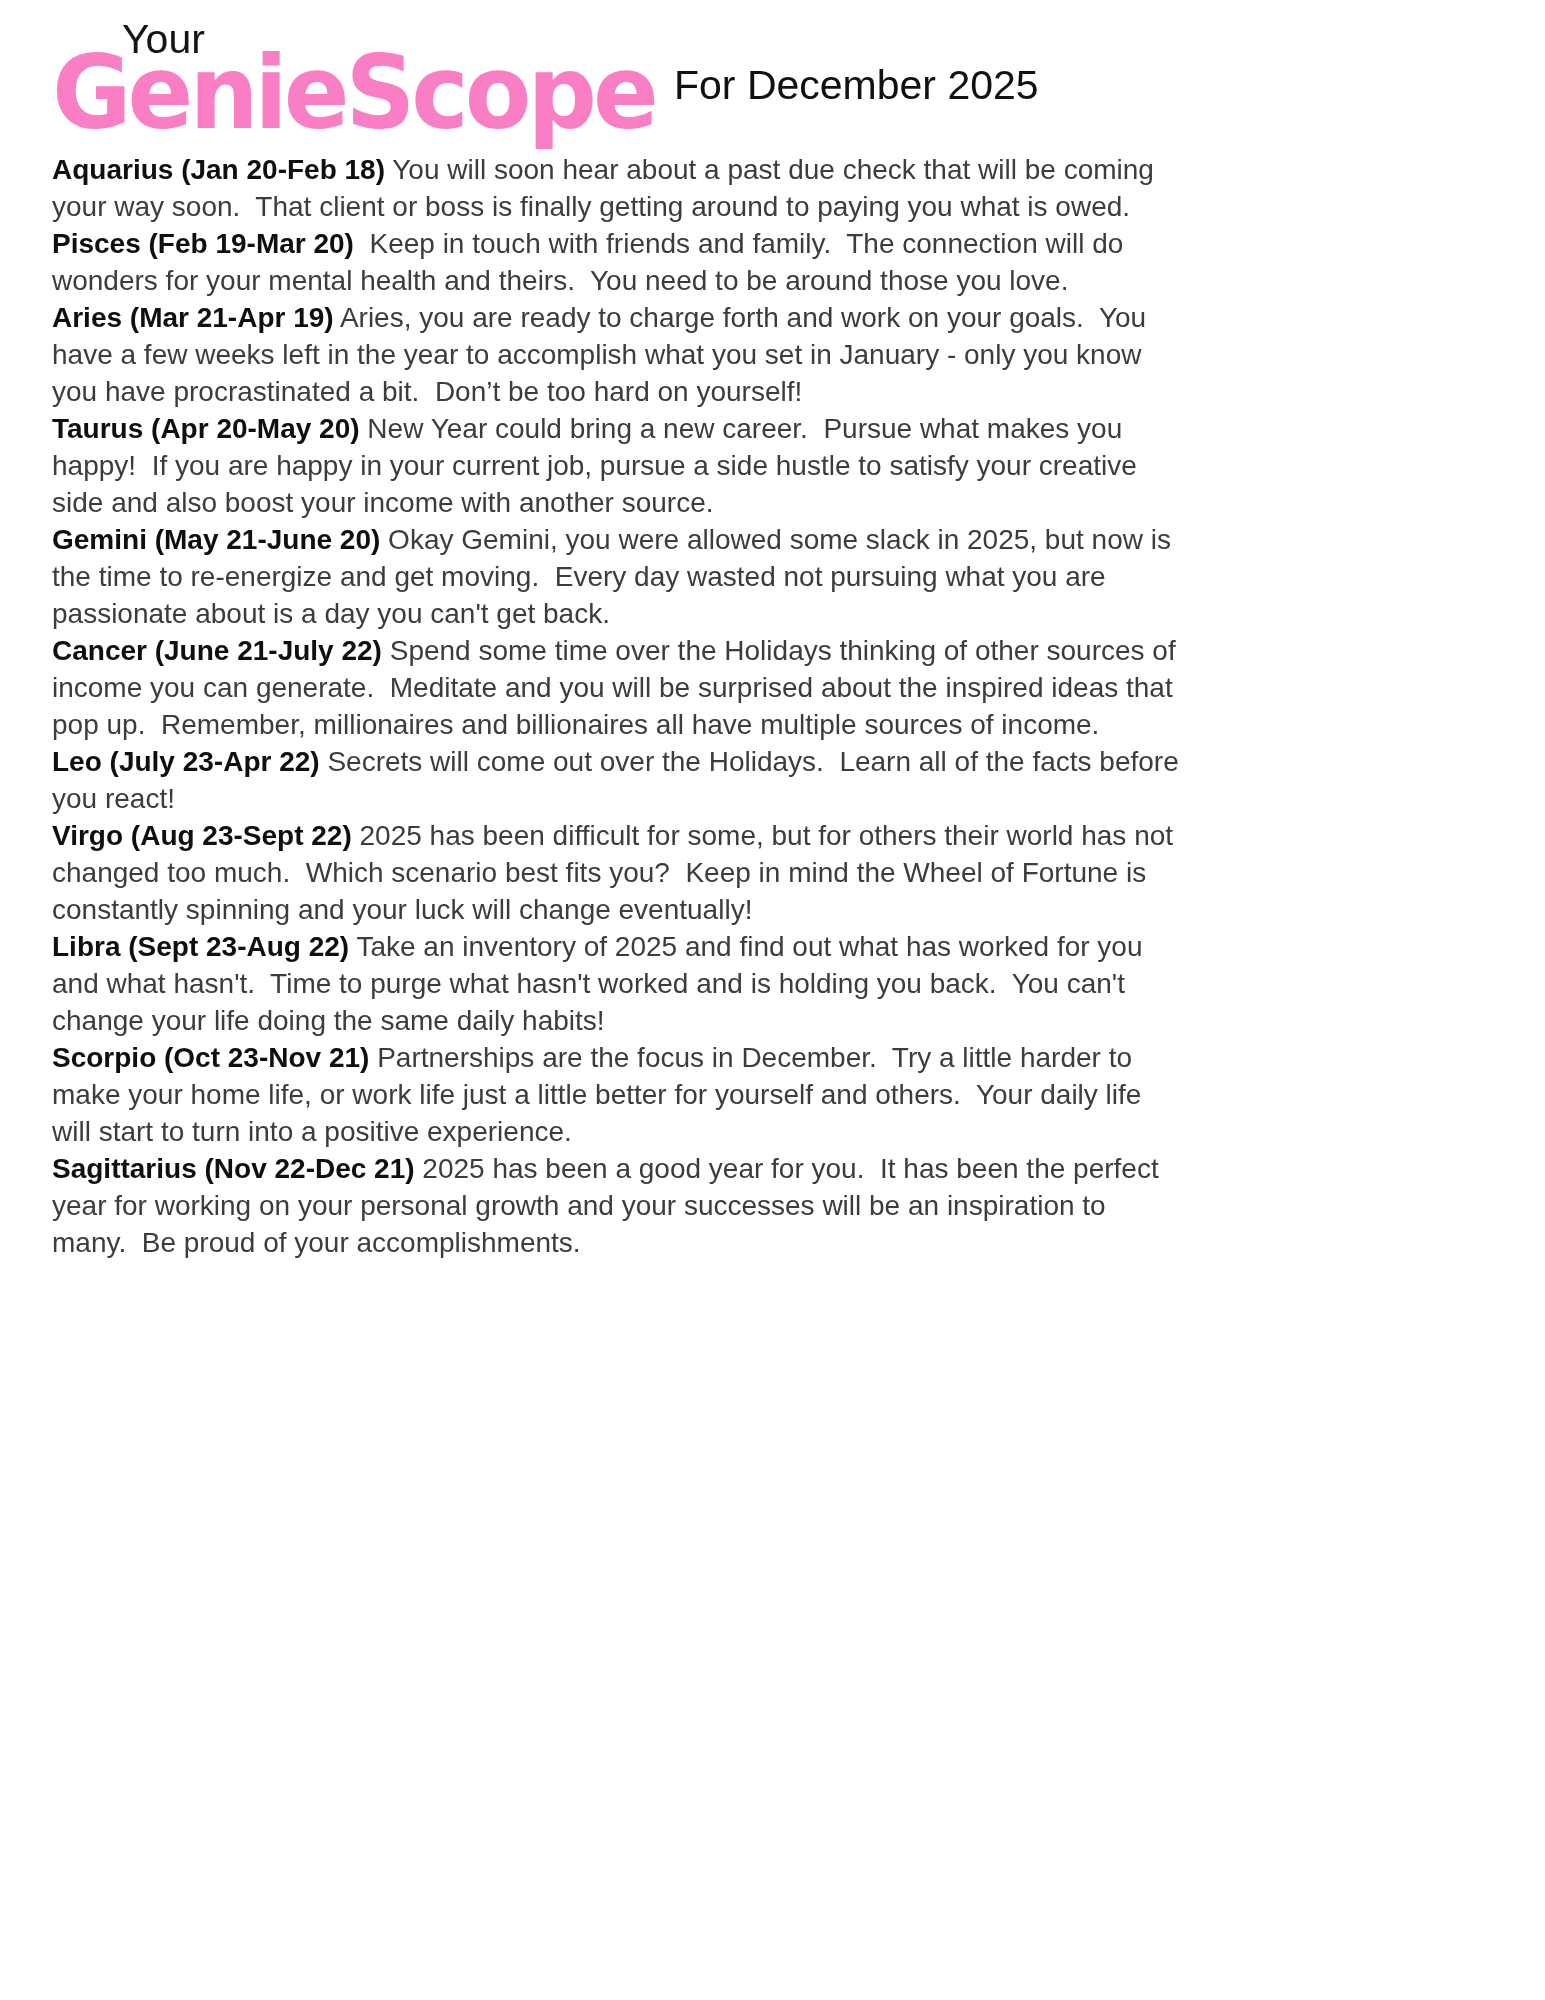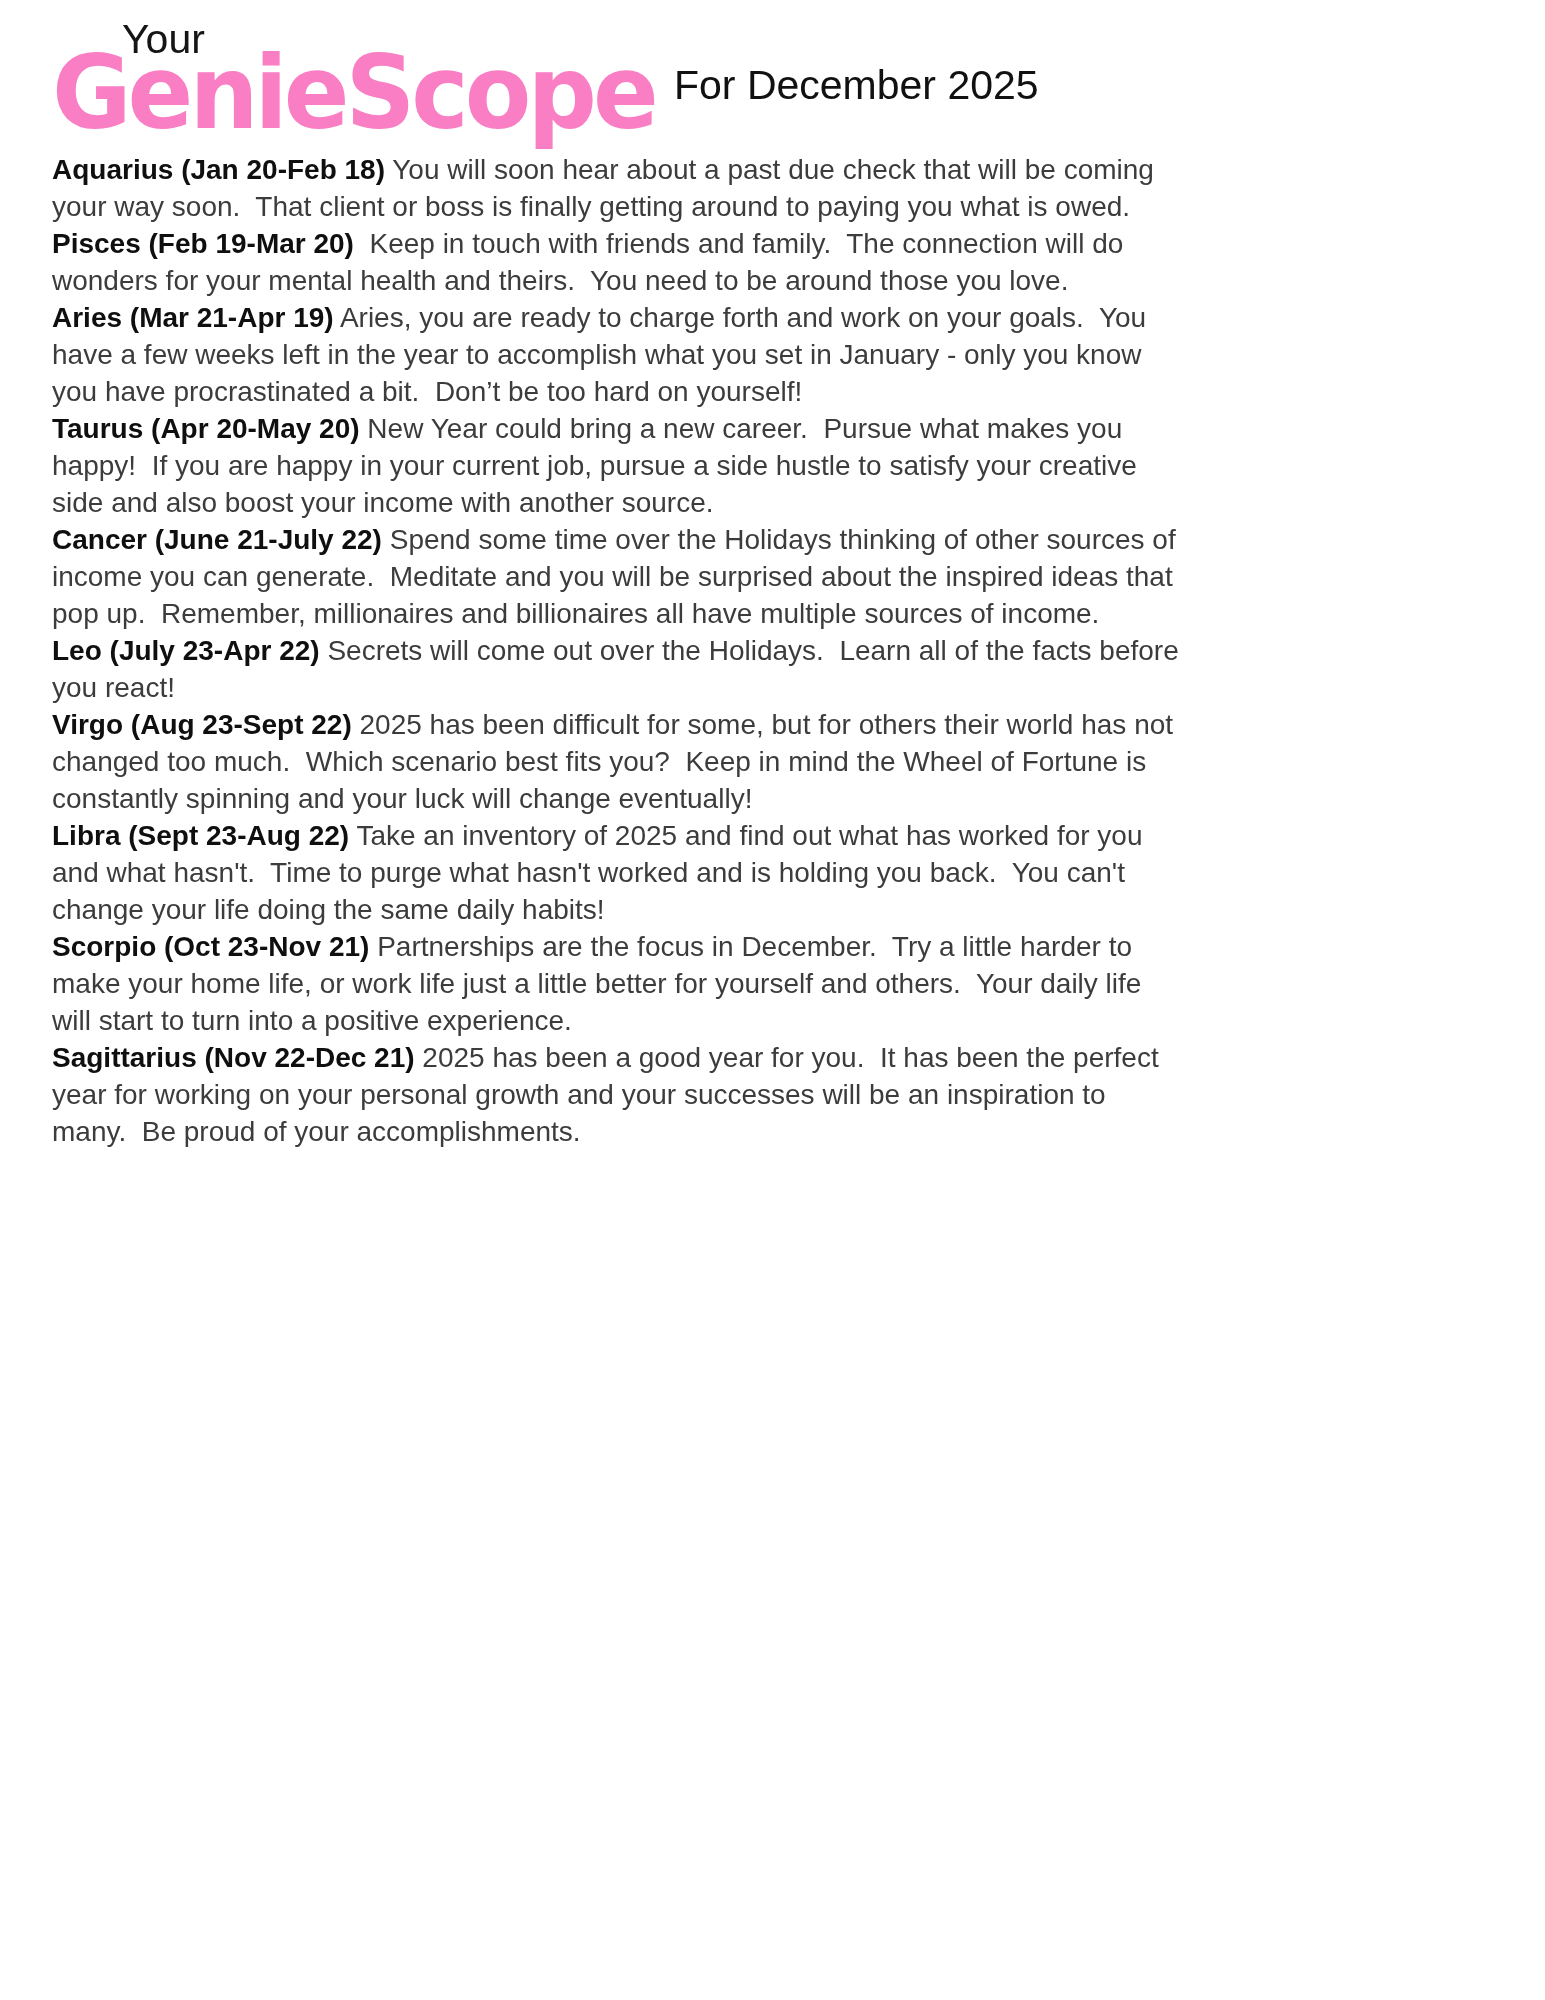--- a/index.html
+++ b/index.html
@@ -38,20 +38,21 @@
 
   <div class="header-your">Your</div>
   <div class="brand">GenieScope</div>
   <div class="period">For December 2025</div>
 
   <div class="content">
     <p class="sign"><strong>Aquarius (Jan 20-Feb 18)</strong><span> You will soon hear about a past due check that will be coming your way soon.  That client or boss is finally getting around to paying you what is owed.</span></p>
     <p class="sign"><strong>Pisces (Feb 19-Mar 20)</strong><span>  Keep in touch with friends and family.  The connection will do wonders for your mental health and theirs.  You need to be around those you love.</span></p>
     <p class="sign"><strong>Aries (Mar 21-Apr 19)</strong><span> Aries, you are ready to charge forth and work on your goals.  You have a few weeks left in the year to accomplish what you set in January - only you know you have procrastinated a bit.  Don’t be too hard on yourself!</span></p>
     <p class="sign"><strong>Taurus (Apr 20-May 20)</strong><span> New Year could bring a new career.  Pursue what makes you happy!  If you are happy in your current job, pursue a side hustle to satisfy your creative side and also boost your income with another source.</span></p>
+    <p class="sign"><strong>Gemini (May 21-June 20)</strong><span> Okay Gemini, you were allowed some slack in 2025, but now is the time to re-energize and get moving.  Every day wasted not pursuing what you are passionate about is a day you can't get back.</span></p>
     <p class="sign"><strong>Cancer (June 21-July 22)</strong><span> Spend some time over the Holidays thinking of other sources of income you can generate.  Meditate and you will be surprised about the inspired ideas that pop up.  Remember, millionaires and billionaires all have multiple sources of income.</span></p>
     <p class="sign"><strong>Leo (July 23-Apr 22)</strong><span> Secrets will come out over the Holidays.  Learn all of the facts before you react!</span></p>
     <p class="sign"><strong>Virgo (Aug 23-Sept 22)</strong><span> 2025 has been difficult for some, but for others their world has not changed too much.  Which scenario best fits you?  Keep in mind the Wheel of Fortune is constantly spinning and your luck will change eventually!</span></p>
     <p class="sign"><strong>Libra (Sept 23-Aug 22)</strong><span> Take an inventory of 2025 and find out what has worked for you and what hasn't.  Time to purge what hasn't worked and is holding you back.  You can't change your life doing the same daily habits!</span></p>
     <p class="sign"><strong>Scorpio (Oct 23-Nov 21)</strong><span> Partnerships are the focus in December.  Try a little harder to make your home life, or work life just a little better for yourself and others.  Your daily life will start to turn into a positive experience.</span></p>
     <p class="sign"><strong>Sagittarius (Nov 22-Dec 21)</strong><span> 2025 has been a good year for you.  It has been the perfect year for working on your personal growth and your successes will be an inspiration to many.  Be proud of your accomplishments.</span></p>
   </div>
 
   <div class="footer">
     <div>Copyright 2025- The Genie Code LLC</div>

